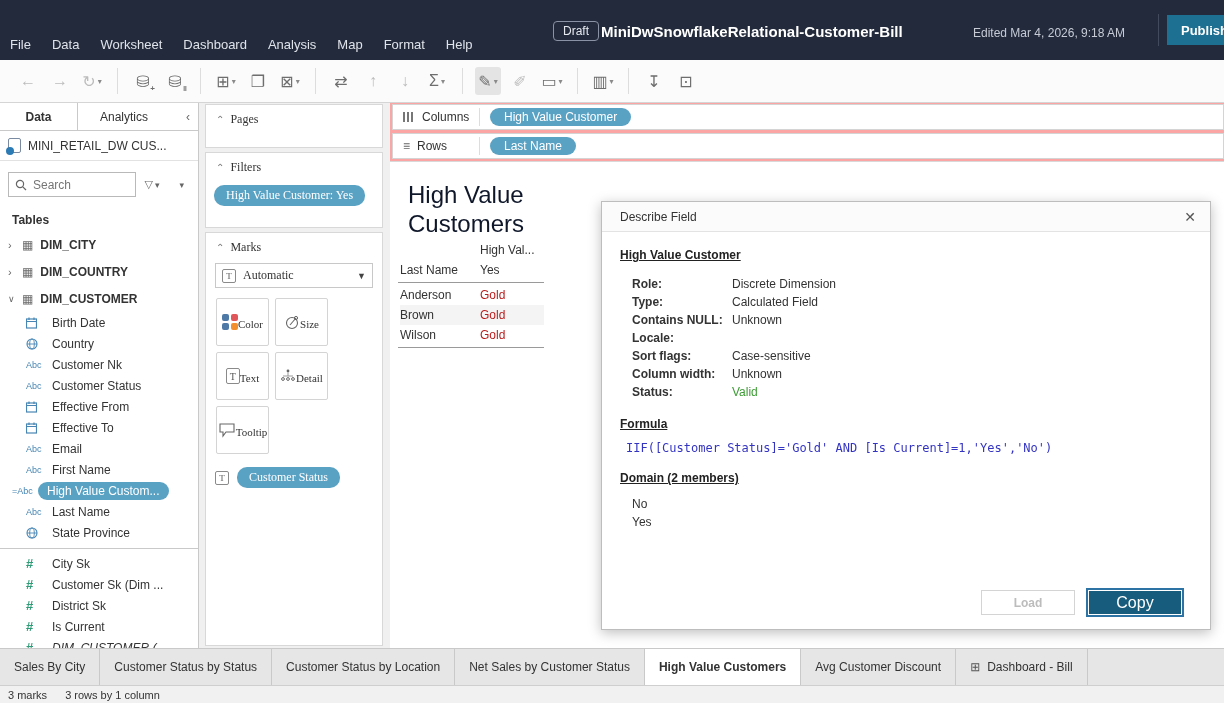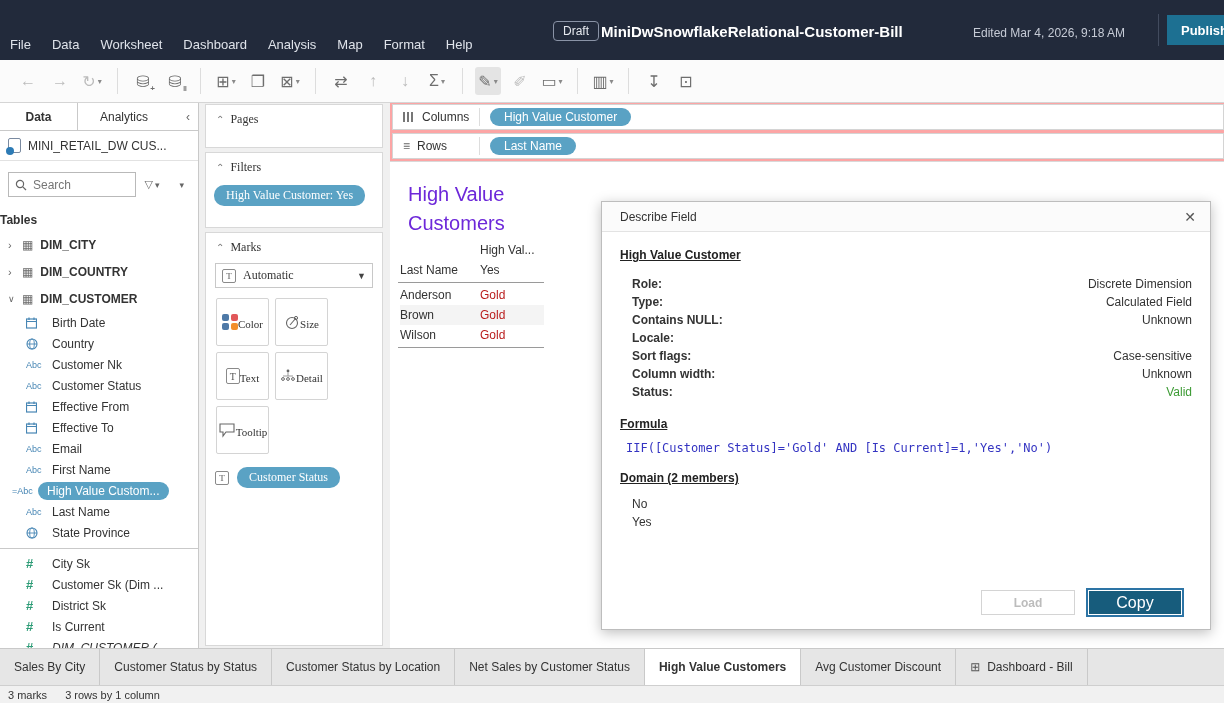--- a/index.html
+++ b/index.html
@@ -42,21 +42,21 @@
   .ds-icon { width:13px; height:15px; border:1px solid #7a8aa0; border-radius:2px; position:relative; margin-right:7px; background:#fff; }
   .ds-icon::after { content:""; position:absolute; left:-3px; bottom:-3px; width:8px; height:8px; border-radius:50%; background:#2d7bb5; }
   .ds-label { font-size:12px; color:#333; white-space:nowrap; overflow:hidden; }
   .search-row { display:flex; align-items:center; margin:11px 8px 8px 8px; }
   .search-box { flex:1; display:flex; align-items:center; height:25px; border:1px solid #b9b9b9; background:#fff; padding:0 6px; }
   .search-box input { border:none; outline:none; width:70px; font-size:12px; font-family:"Liberation Sans",sans-serif; color:#333; }
   .search-box input::placeholder { color:#757575; }
   .mag { margin-right:6px; }
   .funnel { color:#666; font-size:11px; margin-left:8px; }
   .pane-menu-caret { color:#666; font-size:9px; margin-left:14px; margin-right:6px; }
-  .tables-header { font-weight:bold; font-size:12px; padding:8px 0 4px 0; }
+  .tables-header { font-weight:bold; font-size:12px; padding:8px 0 4px 12px; }
   .tree { }
   .trow { display:flex; align-items:center; height:27px; padding-left:8px; white-space:nowrap; }
   .trow .chev { width:12px; color:#666; font-size:11px; }
   .trow .tbl-ico { color:#6b6b6b; font-size:12px; margin:0 7px 0 2px; }
   .trow .tlabel { font-weight:bold; font-size:12px; }
   .frow { display:flex; align-items:center; height:21px; padding-left:26px; white-space:nowrap; }
   .fico { width:26px; flex:0 0 26px; text-align:left; }
   .fico.abc { color:#4786b4; font-size:9px; }
   .fico.num { color:#2e9c77; font-size:13px; font-weight:bold; }
   .fico.calc { color:#4786b4; font-size:9px; }
@@ -95,40 +95,40 @@
   #shelf-cols { top:1px; } #shelf-rows { top:30px; }
   .shelf-label { display:flex; align-items:center; width:86px; padding-left:10px; color:#333; font-size:12px; }
   .shelf-label .sico { margin-right:7px; color:#666; display:inline-flex; }
   .cols-ico i { display:inline-block; width:2px; height:10px; background:#777; margin-right:2px; }
   .rows-ico { font-size:12px; color:#777; }
   .shelf-sep { width:1px; height:18px; background:#ddd; margin-right:10px; }
   .shelf .pill { padding:2px 14px; }
 
   
   .worksheet { position:absolute; left:390px; top:161px; right:0; bottom:55px; background:#fff; border-top:1px solid #d9d9d9; }
-  .ws-title { position:absolute; left:18px; top:18px; font-size:20px; font-weight:300; color:#6d28d9; line-height:29px; }
+  .ws-title { position:absolute; left:18px; top:18px; font-size:24px; font-weight:300; color:#0f172a; line-height:29px; }
   .ws-table { position:absolute; left:10px; top:78px; }
   .wt-row { display:flex; height:20px; align-items:center; }
   .wt-c1 { width:80px; padding-left:0; font-size:12px; color:#333; }
   .wt-c2 { width:64px; font-size:12px; color:#333; }
   .wt-head2 .wt-c2, .wt-head2 .wt-c1 { color:#333; }
   .wt-line { border-top:1px solid #9a9a9a; width:146px; margin:2px 0 2px -2px; }
   .wt-data .wt-c2 { color:#b91c1c; }
   .wt-data.shaded { background:#f4f4f4; }
 
   
   .dialog { position:absolute; left:601px; top:201px; width:610px; height:429px; background:#fff;
     border:1px solid #bdbdbd; box-shadow:0 3px 12px rgba(0,0,0,.25); }
   .dlg-head { height:30px; border-bottom:1px solid #e3e3e3; display:flex; align-items:center; padding:0 14px 0 18px; background:#fbfbfb; }
   .dlg-title { font-size:12px; color:#333; flex:1; }
   .dlg-close { color:#555; font-size:14px; cursor:default; }
   .dlg-body { padding:16px 18px 0 18px; position:relative; height:398px; }
   .dlg-link { font-weight:bold; text-decoration:underline; font-size:12px; color:#222; }
   .props { margin-top:13px; }
-  .prop-row { display:flex; padding-left:12px; line-height:18px;justify-content:space-between; }
+  .prop-row { display:flex; padding-left:12px; line-height:18px; }
   .prop-label { width:100px; font-weight:bold; font-size:12px; }
   .prop-value { font-size:12px; }
   .prop-value.valid { color:#3d9b35; }
   .formula-header { margin-top:14px; }
   .formula { margin:10px 0 0 6px; font-family:"DejaVu Sans Mono","Liberation Mono",monospace; font-size:12px; color:#3434c2; }
   .domain-header { display:block; margin-top:16px; }
   .domain-list { margin-top:10px; padding-left:12px; line-height:18px; }
   .dlg-buttons { position:absolute; right:28px; bottom:15px; display:flex; gap:13px; }
   .btn-load { width:94px; height:25px; background:#fff; border:1px solid #d4d4d4; color:#bcbcbc; font-weight:bold; font-size:12px; }
   .btn-copy { width:94px; height:25px; background:#175c7c; border:1px solid #fff; outline:2px solid #2d74a5; color:#fff; font-weight:normal; font-size:16px; }

